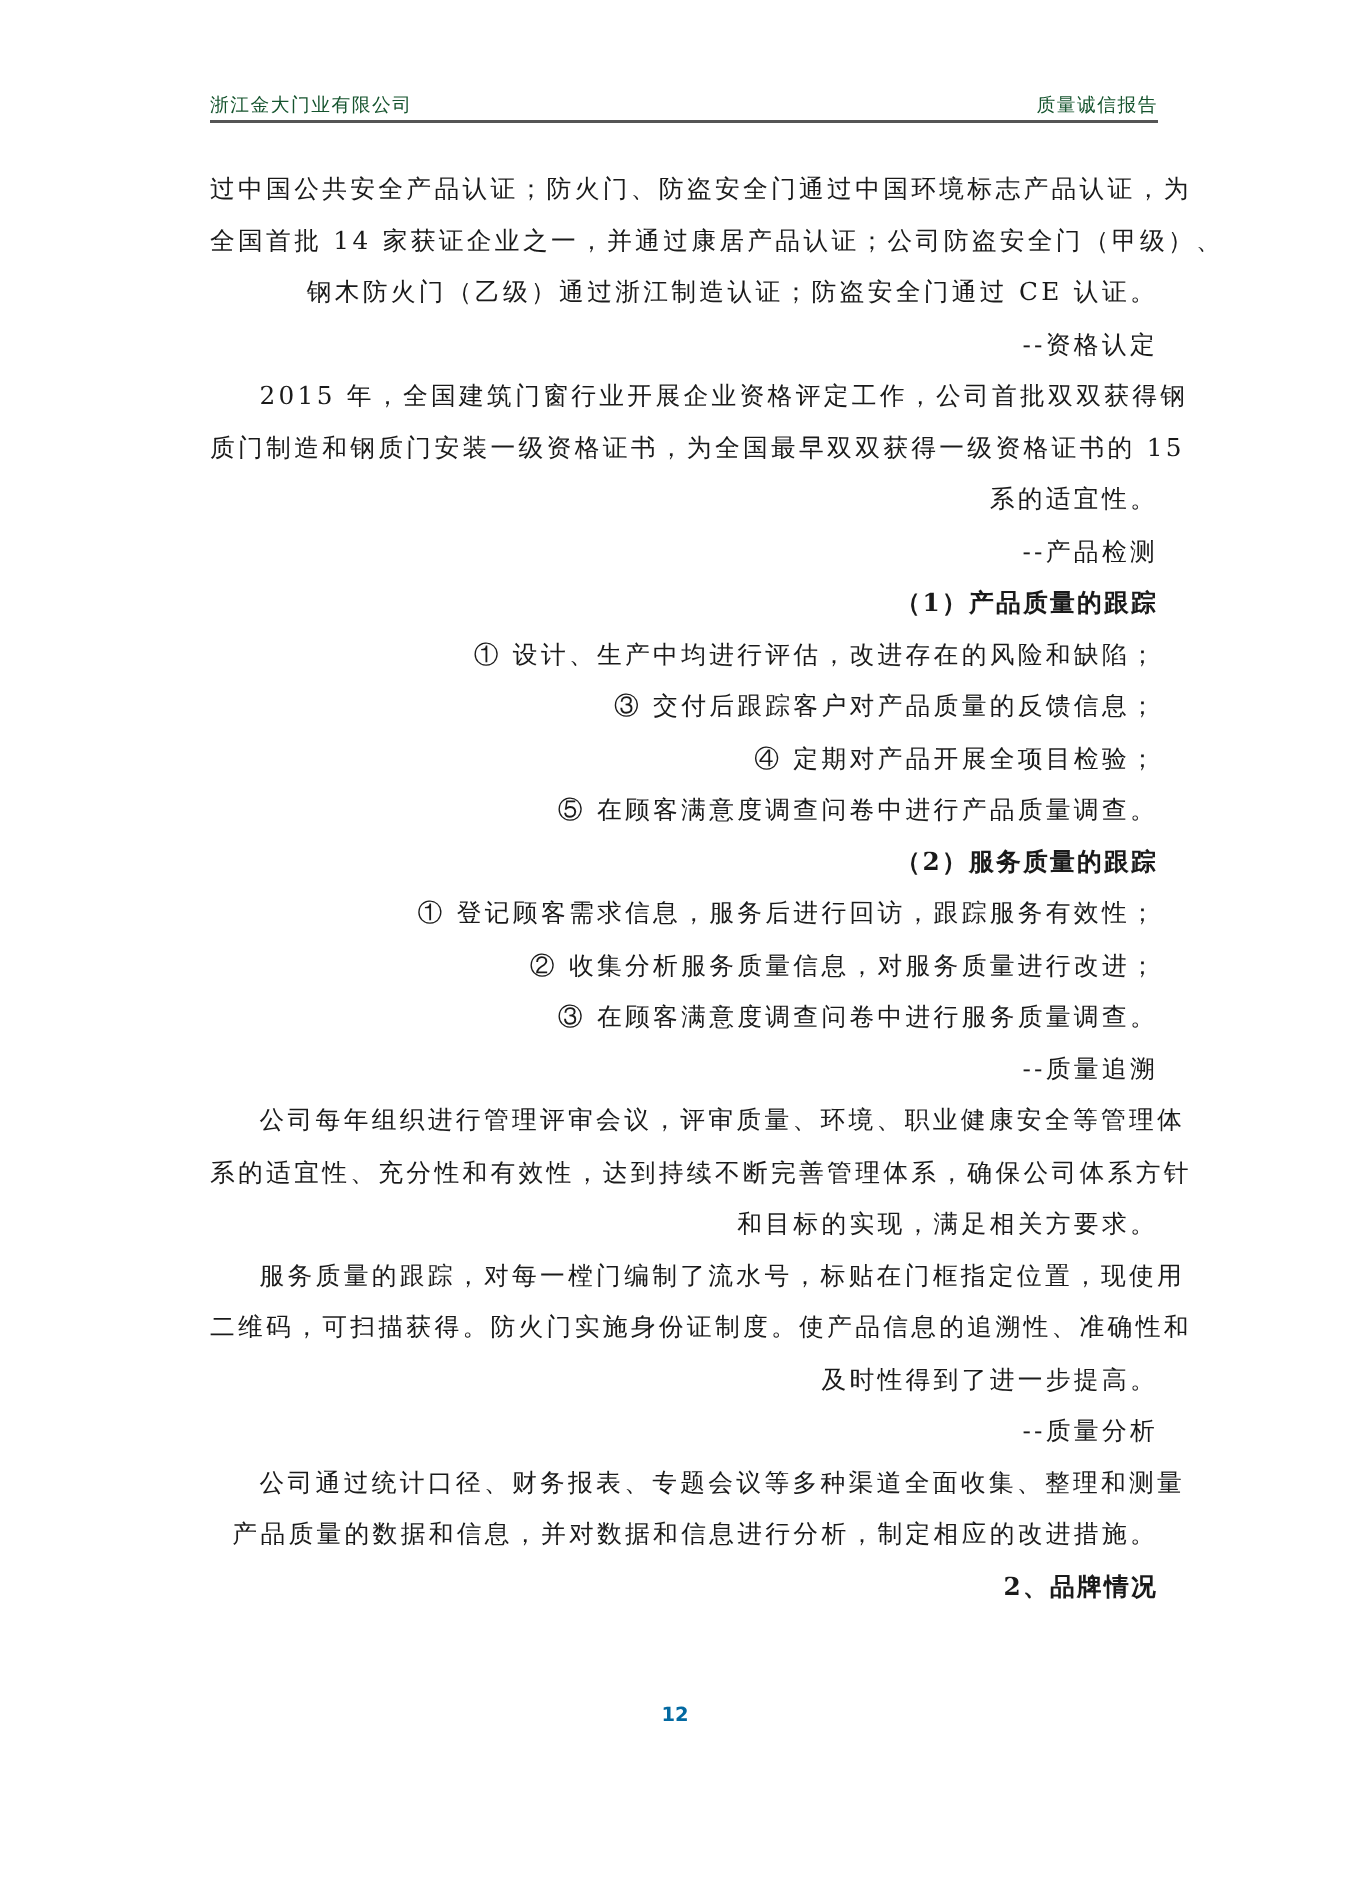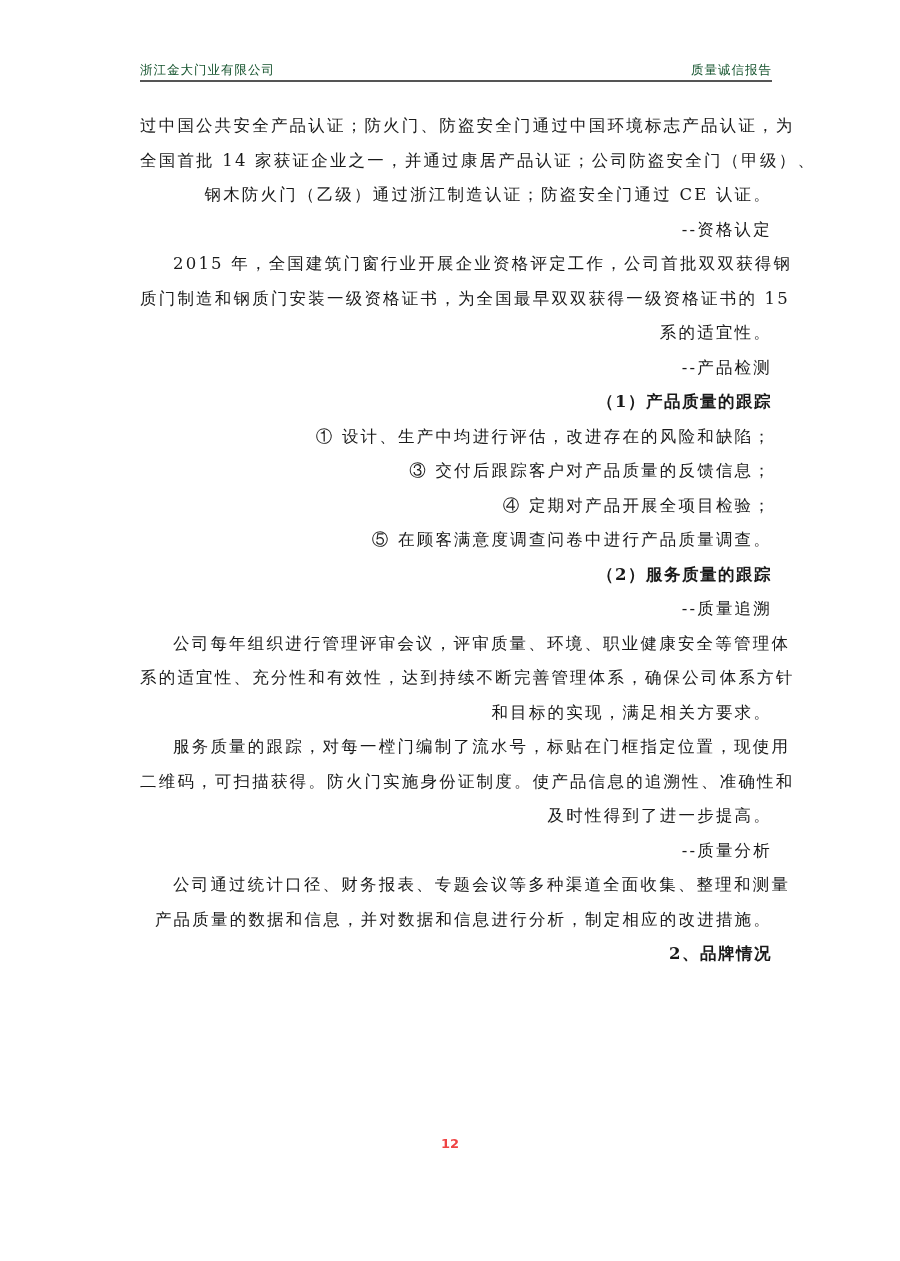--- a/index.html
+++ b/index.html
@@ -10,21 +10,21 @@
             font-family: "DejaVu Sans", sans-serif; }
   .header .left { position: absolute; left: 0; top: 0; letter-spacing: 1px; }
   .header .right { position: absolute; right: 0; top: 0; letter-spacing: 1px; }
   .body { position: absolute; left: 140px; top: 111px; width: 632px; }
   .line { height: 34.5px; line-height: 30px; font-size: 16.5px; white-space: nowrap;
           letter-spacing: 2.2px; overflow: visible; text-align: right; }
   .indent { padding-left: 33px; }
   .bold { font-weight: bold; }
   .sub { letter-spacing: 1.5px; }
   .pagenum { position: absolute; left: 0; width: 900px; top: 1136px; text-align: center;
-             font-family: "DejaVu Sans", sans-serif; font-size: 13px; font-weight: bold; color: #ef4444; }
+             font-family: "DejaVu Sans", sans-serif; font-size: 13px; font-weight: bold; color: #0369a1; }
 </style>
 </head>
 <body>
 
 <div class="header">
   <span class="left">浙江金大门业有限公司</span>
   <span class="right">质量诚信报告</span>
 </div>
 
 <div class="body">
@@ -41,20 +41,25 @@
   </div>
   <div class="line">--产品检测</div>
   <div class="line indent bold sub">（1）产品质量的跟踪</div>
   <div>
     <div class="line indent">① 设计、生产中均进行评估，改进存在的风险和缺陷；</div>
     <div class="line indent">③ 交付后跟踪客户对产品质量的反馈信息；</div>
     <div class="line indent">④ 定期对产品开展全项目检验；</div>
     <div class="line indent">⑤ 在顾客满意度调查问卷中进行产品质量调查。</div>
   </div>
   <div class="line indent bold sub">（2）服务质量的跟踪</div>
+  <div>
+    <div class="line indent">① 登记顾客需求信息，服务后进行回访，跟踪服务有效性；</div>
+    <div class="line indent">② 收集分析服务质量信息，对服务质量进行改进；</div>
+    <div class="line indent">③ 在顾客满意度调查问卷中进行服务质量调查。</div>
+  </div>
   <div class="line">--质量追溯</div>
   <div>
     <div class="line indent">公司每年组织进行管理评审会议，评审质量、环境、职业健康安全等管理体</div>
     <div class="line">系的适宜性、充分性和有效性，达到持续不断完善管理体系，确保公司体系方针</div>
     <div class="line">和目标的实现，满足相关方要求。</div>
   </div>
   <div>
     <div class="line indent">服务质量的跟踪，对每一樘门编制了流水号，标贴在门框指定位置，现使用</div>
     <div class="line">二维码，可扫描获得。防火门实施身份证制度。使产品信息的追溯性、准确性和</div>
     <div class="line">及时性得到了进一步提高。</div>

